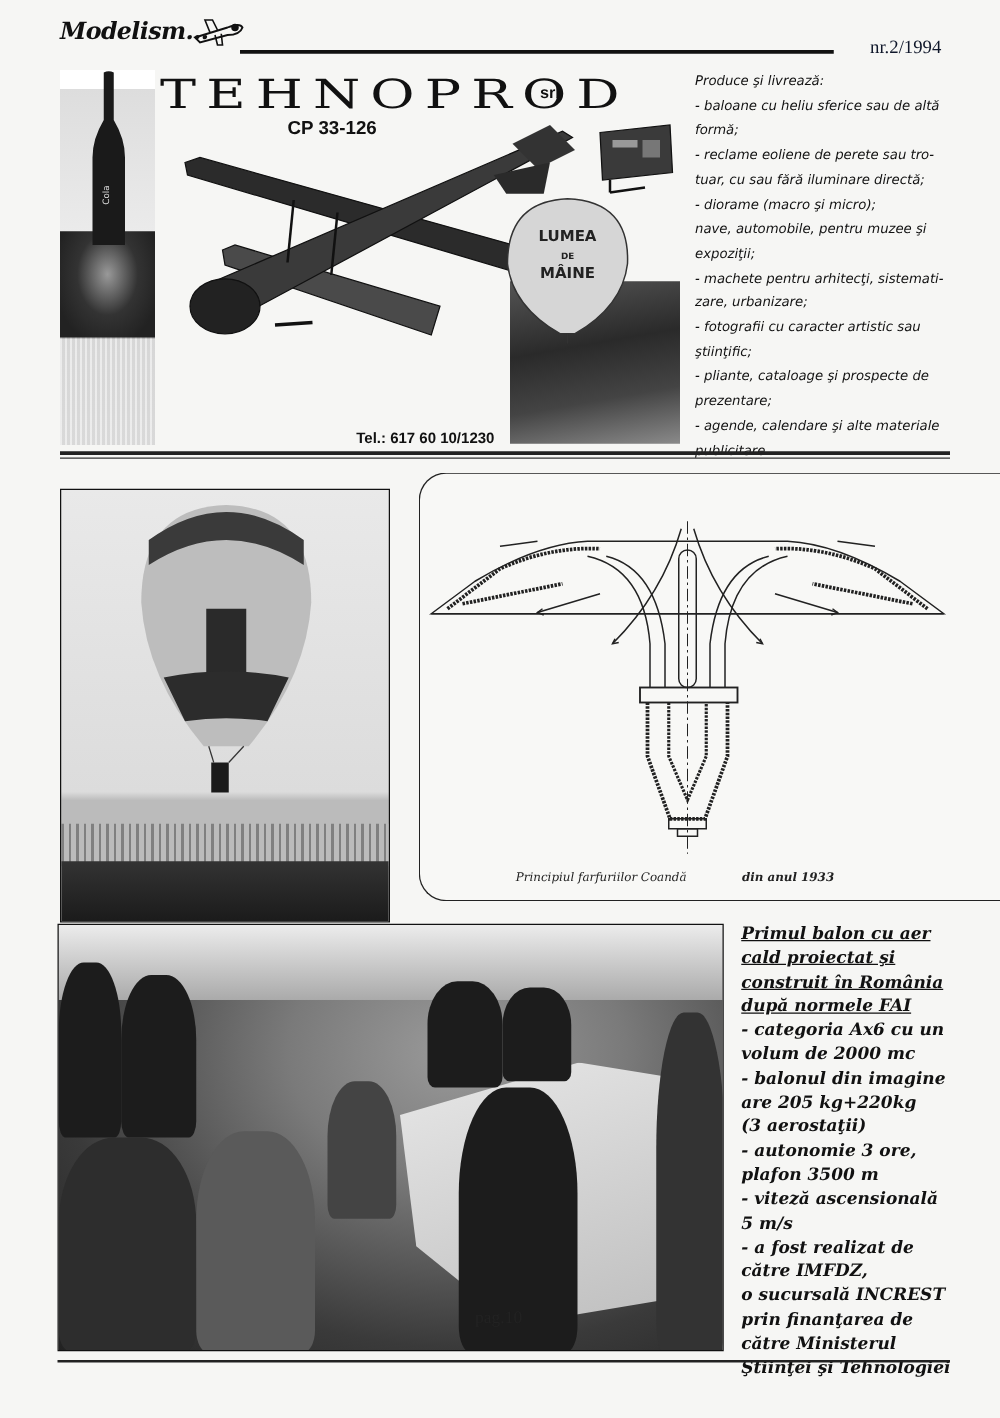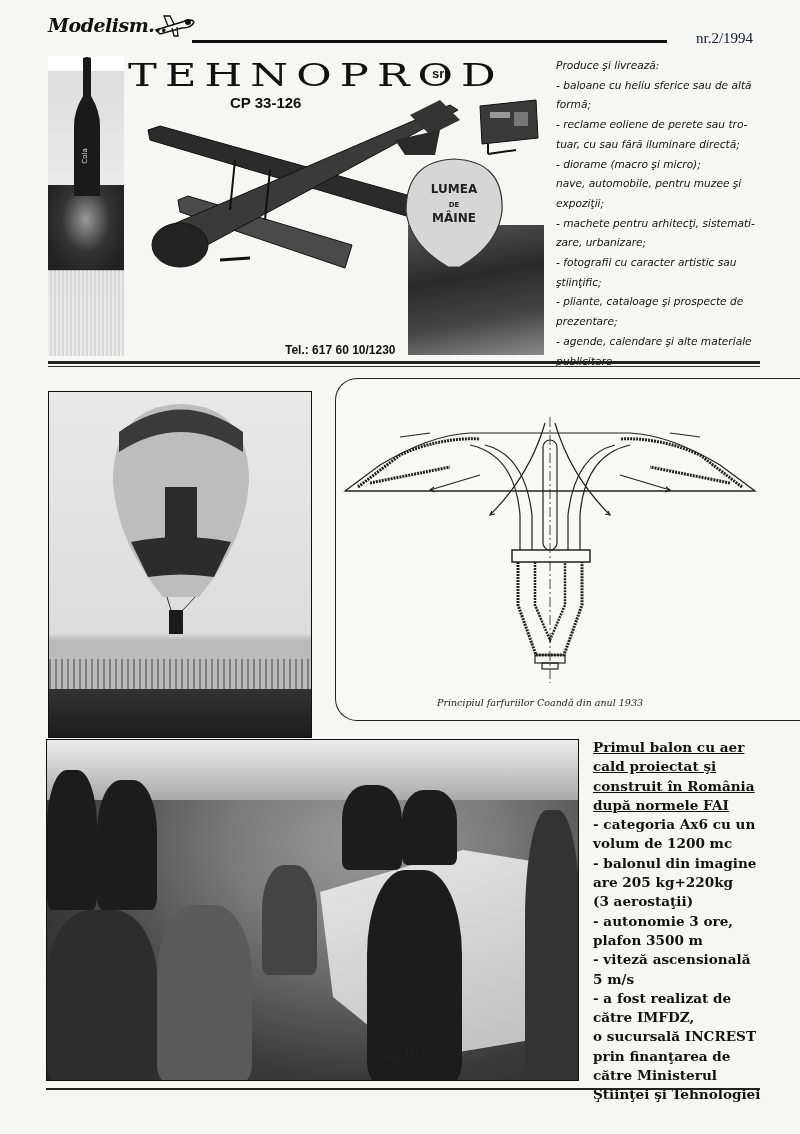--- a/index.html
+++ b/index.html
@@ -36,29 +36,29 @@
     .ad-rule { left: 48px; top: 361px; width: 712px; height: 6px; border-top: 3px solid #222; border-bottom: 1px solid #333; }
 
     
     .photo-balloon { left: 48px; top: 391px; width: 264px; height: 347px; border: 1.5px solid #111; background: linear-gradient(#e9e9e9, #dcdcdc 70%, #bbb 72%); overflow: hidden; }
     .photo-balloon .ground { position: absolute; left: 0; bottom: 0; width: 100%; height: 48px; background: linear-gradient(#333, #1b1b1b); }
     .photo-balloon .trees { position: absolute; left: 0; bottom: 44px; width: 100%; height: 34px; background: repeating-linear-gradient(90deg, #666 0 2px, #bbb 2px 6px); opacity: .7; }
 
     .diagram-frame { left: 335px; top: 378px; width: 470px; height: 343px; border: 1.5px solid #222; border-right: none; border-radius: 22px 0 0 22px; background: #f8f8f6; }
     .diagram-svg { left: 340px; top: 415px; width: 420px; height: 270px; }
     .diagram-caption { left: 330px; top: 697px; width: 420px; text-align: center; font-family: "DejaVu Serif", serif; font-style: italic; font-size: 9.5px; color: #222; }
-    .diagram-caption b { font-weight: normal; }
+    .diagram-caption b { font-weight: bold; padding-left: 41px; }
 
     
     .photo-crew { left: 46px; top: 739px; width: 533px; height: 342px; border: 1.5px solid #111; background: radial-gradient(ellipse at 60% 30%, #9a9a9a 0%, #7a7a7a 30%, #3a3a3a 70%, #222 100%); overflow: hidden; }
     .photo-crew .sky { position: absolute; left: 0; top: 0; width: 100%; height: 60px; background: linear-gradient(#ececec, #aaa); }
     .photo-crew .fabric { position: absolute; left: 260px; top: 110px; width: 260px; height: 210px; background: linear-gradient(160deg, #e8e8e8, #bdbdbd); clip-path: polygon(5% 20%, 60% 0, 100% 8%, 98% 88%, 40% 100%, 10% 70%); }
     .photo-crew .person { position: absolute; background: #1c1c1c; border-radius: 40% 40% 10% 10%; }
 
-    .side-text { left: 593px; top: 738px; width: 200px; font-family: "DejaVu Serif", serif; font-weight: bold; font-size: 13.6px; line-height: 19.3px; color: #111; }
+    .side-text { left: 593px; top: 738px; width: 200px; font-family: "DejaVu Serif", serif; font-style: italic; font-weight: bold; font-size: 13.6px; line-height: 19.3px; color: #111; }
     .side-text .title { text-decoration: underline; }
     .side-text div { white-space: nowrap; }
 
     .footer-rule { left: 46px; top: 1088px; width: 714px; height: 2px; background: #222; }
     .page-num { left: 380px; top: 1047px; font-family: Liberation Serif, serif; font-size: 14px; color: #222; }
   </style>
 </head>
 <body>
 
 <div class="abs masthead">Modelism...</div>
@@ -206,21 +206,21 @@
   <div class="person" style="left:320px;top:130px;width:95px;height:212px;"></div>
   <div class="person" style="left:478px;top:70px;width:55px;height:272px;background:#333;"></div>
 </div>
 
 <div class="abs side-text">
   <div class="title">Primul balon cu aer</div>
   <div class="title">cald proiectat şi</div>
   <div class="title">construit în România</div>
   <div class="title">după normele FAI</div>
   <div>- categoria Ax6 cu un</div>
-  <div>volum de 1200 mc</div>
+  <div>volum de 2000 mc</div>
   <div>- balonul din imagine</div>
   <div>are 205 kg+220kg</div>
   <div>(3 aerostaţii)</div>
   <div>- autonomie 3 ore,</div>
   <div>plafon 3500 m</div>
   <div>- viteză ascensională</div>
   <div>5 m/s</div>
   <div>- a fost realizat de</div>
   <div>către IMFDZ,</div>
   <div>o sucursală INCREST</div>

